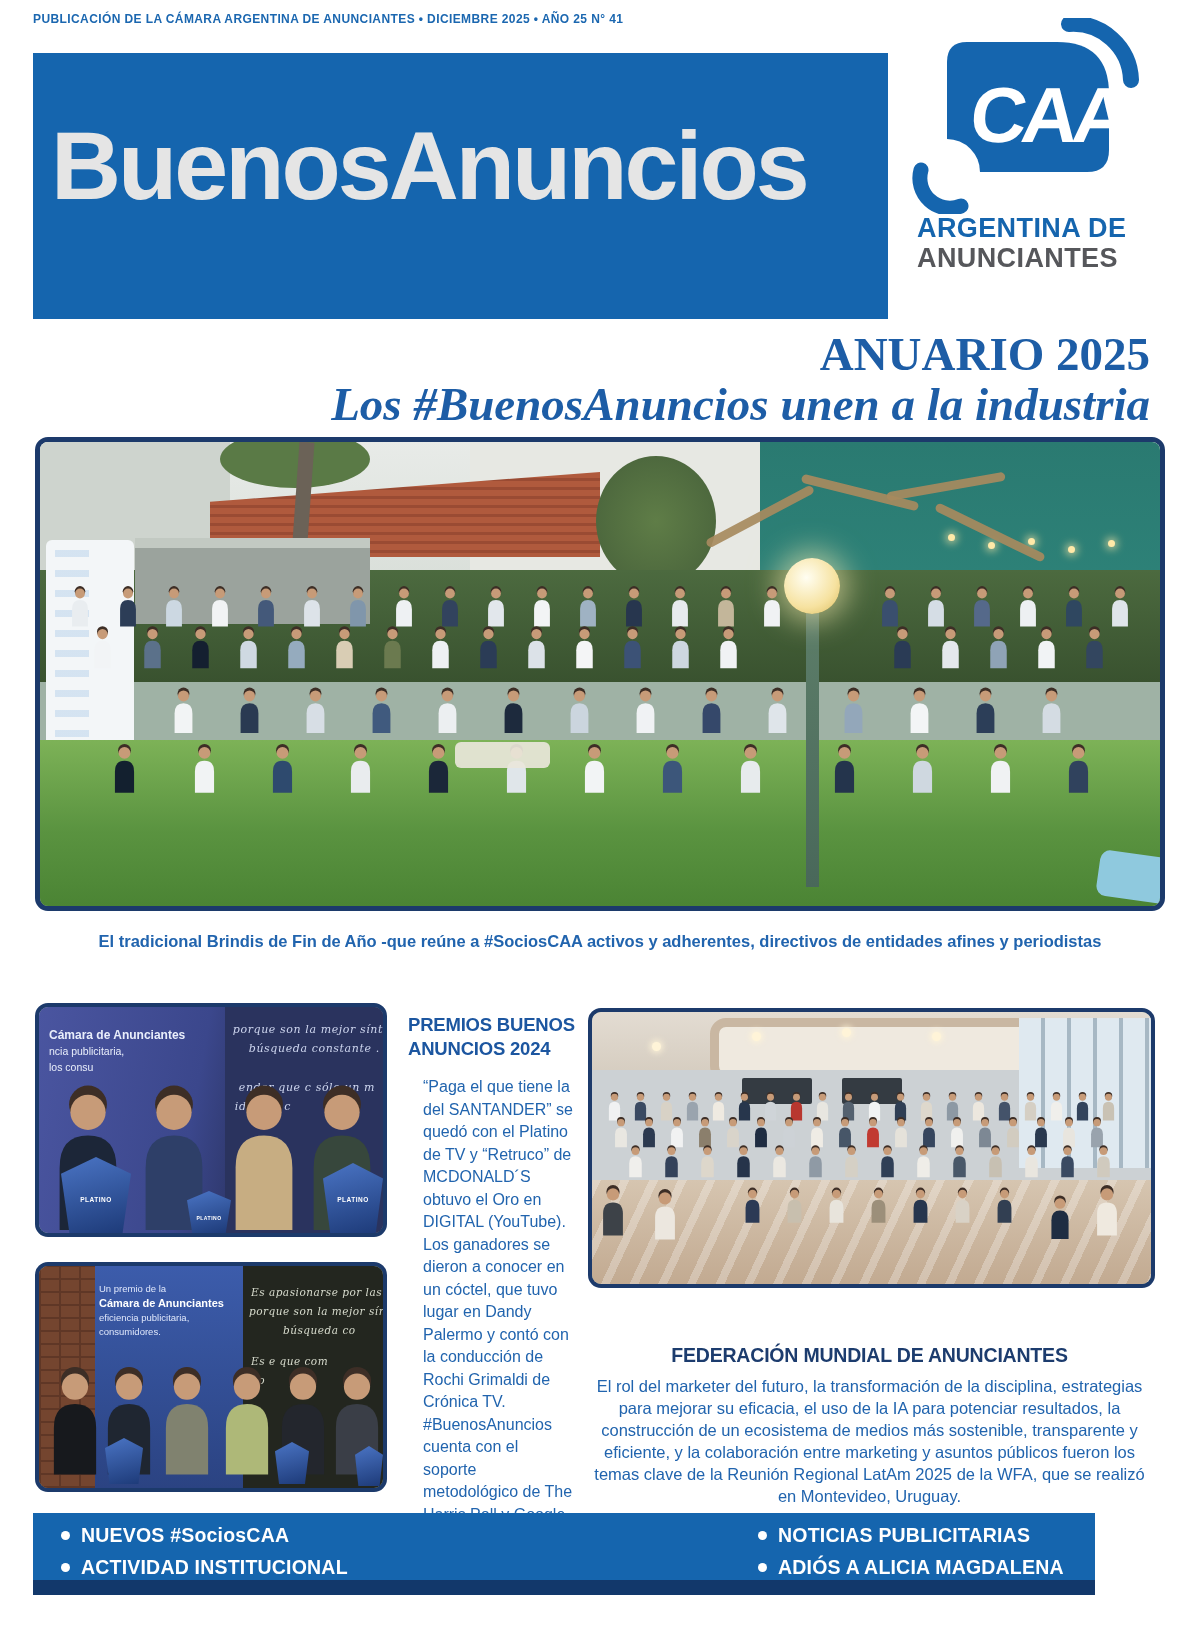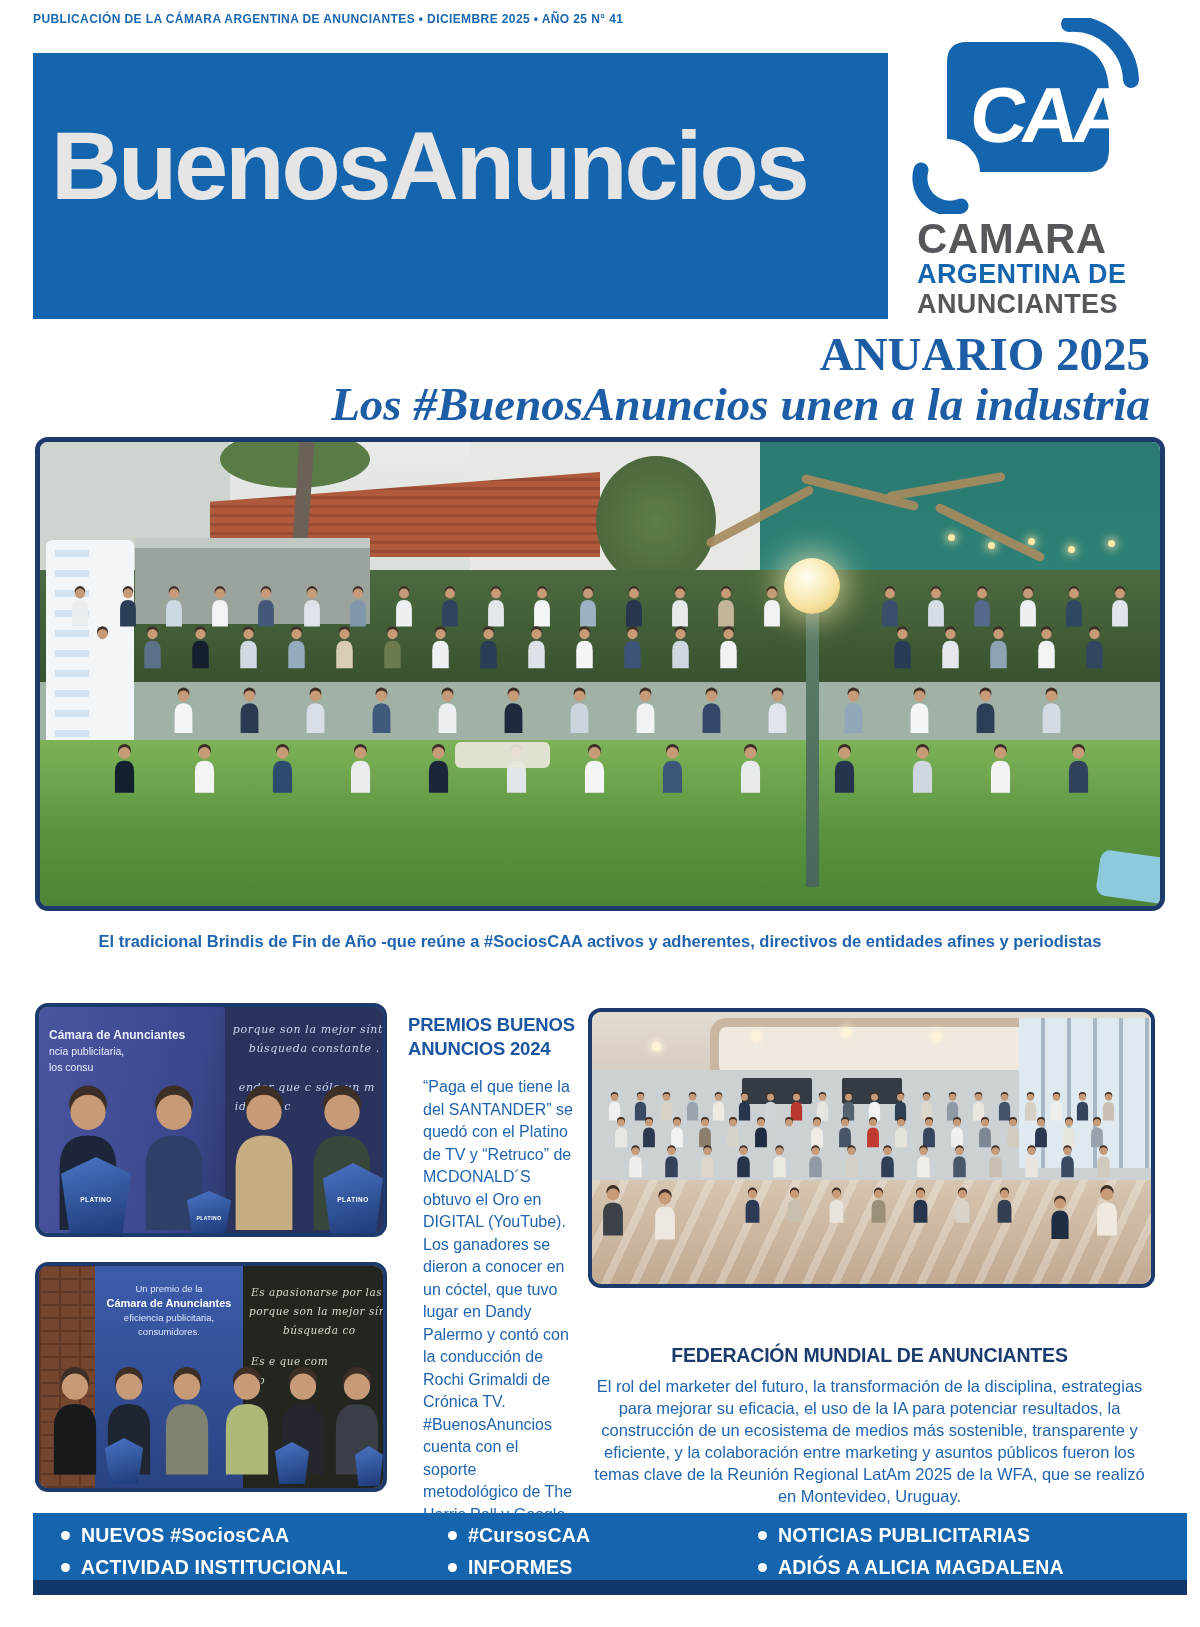--- a/index.html
+++ b/index.html
@@ -76,21 +76,21 @@
   .trophy{position:absolute;background:linear-gradient(165deg,#4a74c4,#1d3a78);
       clip-path:polygon(50% 0,100% 22%,88% 100%,12% 100%,0 22%);
       color:#fff;text-align:center;}
   .trophy .t-label{margin-top:55%;font-size:6.5px;font-weight:bold;letter-spacing:.5px;}
 
   
   .pb-brick{position:absolute;left:0;top:0;width:56px;height:100%;background-color:#74452f;
       background-image:repeating-linear-gradient(0deg,#5f3726 0 2px,transparent 2px 13px),
                        repeating-linear-gradient(90deg,#5f3726 0 2px,transparent 2px 20px);}
   .pb-banner{position:absolute;left:56px;top:0;width:148px;height:100%;background:linear-gradient(#3c5cab,#2b4382);}
-  .pb-banner-text{position:absolute;left:60px;top:16px;width:140px;text-align:center;color:#fff;}
+  .pb-banner-text{position:absolute;left:60px;top:16px;width:140px;color:#fff;}
   .pb-banner-text .s{font-size:9.5px;line-height:14px;color:#dfe7fb;}
   .pb-banner-text .b{font-size:11px;line-height:15px;font-weight:bold;}
   .pb-board{position:absolute;left:204px;right:0;top:0;height:100%;background:#23261f;}
   .pb-board .script{color:#d7dbcd;font-size:10.5px;line-height:17px;letter-spacing:.5px;}
 
   
   .premios{left:408px;top:1013px;width:180px;color:#2164ae;}
   .premios h2{margin:0 0 3px 0;font-size:18.5px;line-height:24px;color:#1c56a0;letter-spacing:-.2px;}
   .premios p{margin:15px;font-size:16px;line-height:22.5px;}
 
@@ -106,21 +106,21 @@
       background:linear-gradient(#d6c5b0,#c2aa91);}
   .pc-floor:after{content:"";position:absolute;inset:0;
       background:repeating-linear-gradient(115deg,rgba(255,255,255,.28) 0 8px,transparent 8px 26px);}
 
   
   .wfa{left:588px;top:1344px;width:563px;text-align:center;}
   .wfa h2{margin:0 0 8px 0;font-size:19.5px;color:#1c3c6e;letter-spacing:-.2px;}
   .wfa p{margin:0;font-size:16.5px;line-height:22px;color:#2164ae;}
 
   
-  .footer{left:33px;top:1513px;width:1154px;height:67px;background:#1565ae;}
+  .footer{left:33px;top:1513px;width:1062px;height:67px;background:#1565ae;}
   .f-strip{position:absolute;left:0;top:67px;width:100%;height:15px;background:#12386b;}
   .f-col{position:absolute;top:11px;display:flex;flex-direction:column;gap:9px;}
   .f-col1{left:28px;} .f-col2{left:415px;} .f-col3{left:725px;}
   .f-item{display:flex;align-items:center;color:#fff;font-weight:bold;font-size:19.5px;letter-spacing:.2px;}
   .f-item .dot{width:9px;height:9px;border-radius:50%;background:#fff;margin-right:11px;flex:none;}
 </style>
 </head>
 <body>
 
 <div class="page">
@@ -134,21 +134,20 @@
   <div class="abs logo">
     <svg width="238" height="196" viewBox="0 0 238 196">
       <path d="M56,24 H146 Q198,24 198,76 V132 Q198,154 176,154 H56 Q36,154 36,134 V44 Q36,24 56,24 Z" fill="#1565ae"></path>
       <circle cx="36" cy="154" r="33" fill="#ffffff"></circle>
       <path d="M10,152 A30,30 0 0 0 50,188" fill="none" stroke="#1565ae" stroke-width="15" stroke-linecap="round"></path>
       <path d="M158,6 A58,58 0 0 1 220,62" fill="none" stroke="#1565ae" stroke-width="16" stroke-linecap="round"></path>
       <g transform="skewX(-6)">
         <text x="70" y="124" font-family="Liberation Sans, sans-serif" font-weight="bold" font-size="78" fill="#ffffff" letter-spacing="-5">CAA</text>
       </g>
     </svg>
-    <div class="logo-l1">CAMARA</div>
     <div class="logo-l2">ARGENTINA DE</div>
     <div class="logo-l3">ANUNCIANTES</div>
   </div>
 
   <div class="abs headline">
     <div class="hl-kicker">ANUARIO 2025</div>
     <div class="hl-title">Los #BuenosAnuncios unen a la industria</div>
   </div>
 
   <figure class="abs photo main-photo" style="margin:0">
@@ -438,30 +437,20 @@
     <div class="f-col f-col1">
       <div class="f-item">
         <span class="dot"></span>
         <span>NUEVOS #SociosCAA</span>
       </div>
       <div class="f-item">
         <span class="dot"></span>
         <span>ACTIVIDAD INSTITUCIONAL</span>
       </div>
     </div>
-    <div class="f-col f-col2">
-      <div class="f-item">
-        <span class="dot"></span>
-        <span>#CursosCAA</span>
-      </div>
-      <div class="f-item">
-        <span class="dot"></span>
-        <span>INFORMES</span>
-      </div>
-    </div>
     <div class="f-col f-col3">
       <div class="f-item">
         <span class="dot"></span>
         <span>NOTICIAS PUBLICITARIAS</span>
       </div>
       <div class="f-item">
         <span class="dot"></span>
         <span>ADIÓS A ALICIA MAGDALENA</span>
       </div>
     </div>

